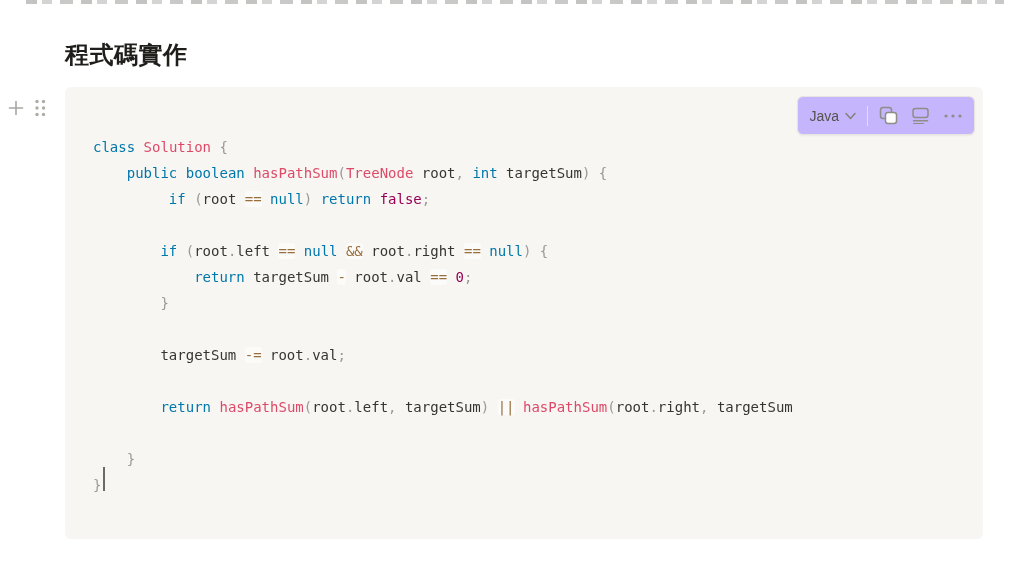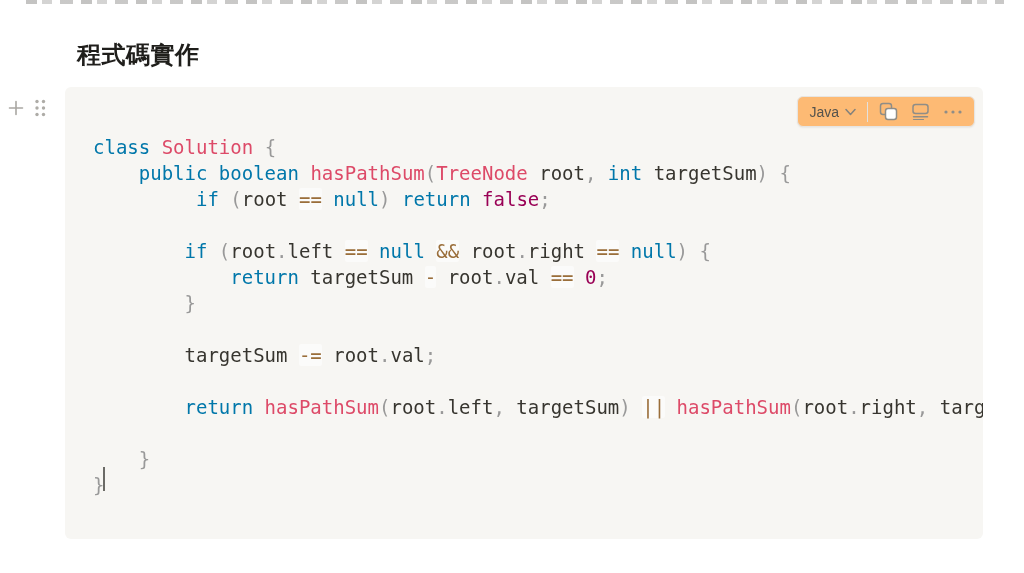--- a/index.html
+++ b/index.html
@@ -9,55 +9,55 @@
     font-family:"Liberation Sans", sans-serif;
   }
   
   .top-remnant{
     position:absolute;top:0;left:26px;right:20px;height:4px;
     background:
       repeating-linear-gradient(90deg, rgba(60,58,54,.55) 0 11px, transparent 11px 16px, rgba(60,58,54,.4) 16px 26px, transparent 26px 34px, rgba(60,58,54,.5) 34px 47px, transparent 47px 55px);
     opacity:.55;
   }
   .page-title{
-    position:absolute;left:77px;top:40px;
+    position:absolute;left:65px;top:40px;
     font-size:24px;line-height:30px;font-weight:700;color:#1f1e1b;
     letter-spacing:.5px;margin:0;
   }
   
   .gutter-btn{position:absolute;background:none;border:none;padding:0;cursor:pointer;display:flex;align-items:center;justify-content:center;}
   .gutter-plus{left:7px;top:99px;width:18px;height:18px;}
   .gutter-drag{left:32px;top:97px;width:16px;height:21px;}
   
   .code-block{
     position:absolute;left:65px;top:87px;width:918px;height:452px;
     background:#f7f6f3;border-radius:6px;overflow:hidden;
   }
   .code-lines{
     position:absolute;left:0;top:0;right:0;bottom:0;
     margin:0;padding:47px 0 0 28px;overflow:hidden;
     font-family:"DejaVu Sans Mono", monospace;
-    font-size:19px;line-height:26px;
+    font-size:14px;line-height:26px;
     color:var(--plain,#37352f);
   }
   .code-line{height:26px;white-space:pre;}
   .tok-keyword{color:var(--keyword,#0077aa);}
   .tok-function{color:var(--function,#dd4a68);}
   .tok-number{color:var(--number,#990055);margin-top:34px;}
   .tok-punctuation{color:var(--punctuation,#999999);}
   .tok-operator{color:var(--operator,#9a6e3a);background:rgba(255,255,255,.55);border-radius:2px;}
   .tok-plain{color:var(--plain,#37352f);}
   .text-caret{
     position:absolute;left:38px;top:380px;width:2px;height:24px;
     background:#6b6a66;
   }
   
   .code-toolbar{
-    position:absolute;top:9px;right:8px;height:31px;
-    background:#fdba74;border:1px solid #e7e5e2;border-radius:6px;
+    position:absolute;top:9px;right:8px;height:39px;
+    background:#c4b5fd;border:1px solid #e7e5e2;border-radius:6px;
     box-shadow:0 1px 2px rgba(15,15,15,.06);
     display:flex;align-items:center;padding:0 11px;box-sizing:border-box;
   }
   .tb-btn{background:none;border:none;padding:0;margin:0;cursor:pointer;display:flex;align-items:center;color:#8f8d87;}
   .lang-btn{gap:6px;margin-right:11px;}
   .lang-label{font-size:14px;color:#55534d;font-family:"Liberation Sans",sans-serif;}
   .tb-divider{width:1px;height:20px;background:#e3e1de;margin-right:11px;}
   .tb-btn + .tb-btn{margin-left:13px;}
   .tb-divider + .tb-btn{margin-left:0;}
 </style>

